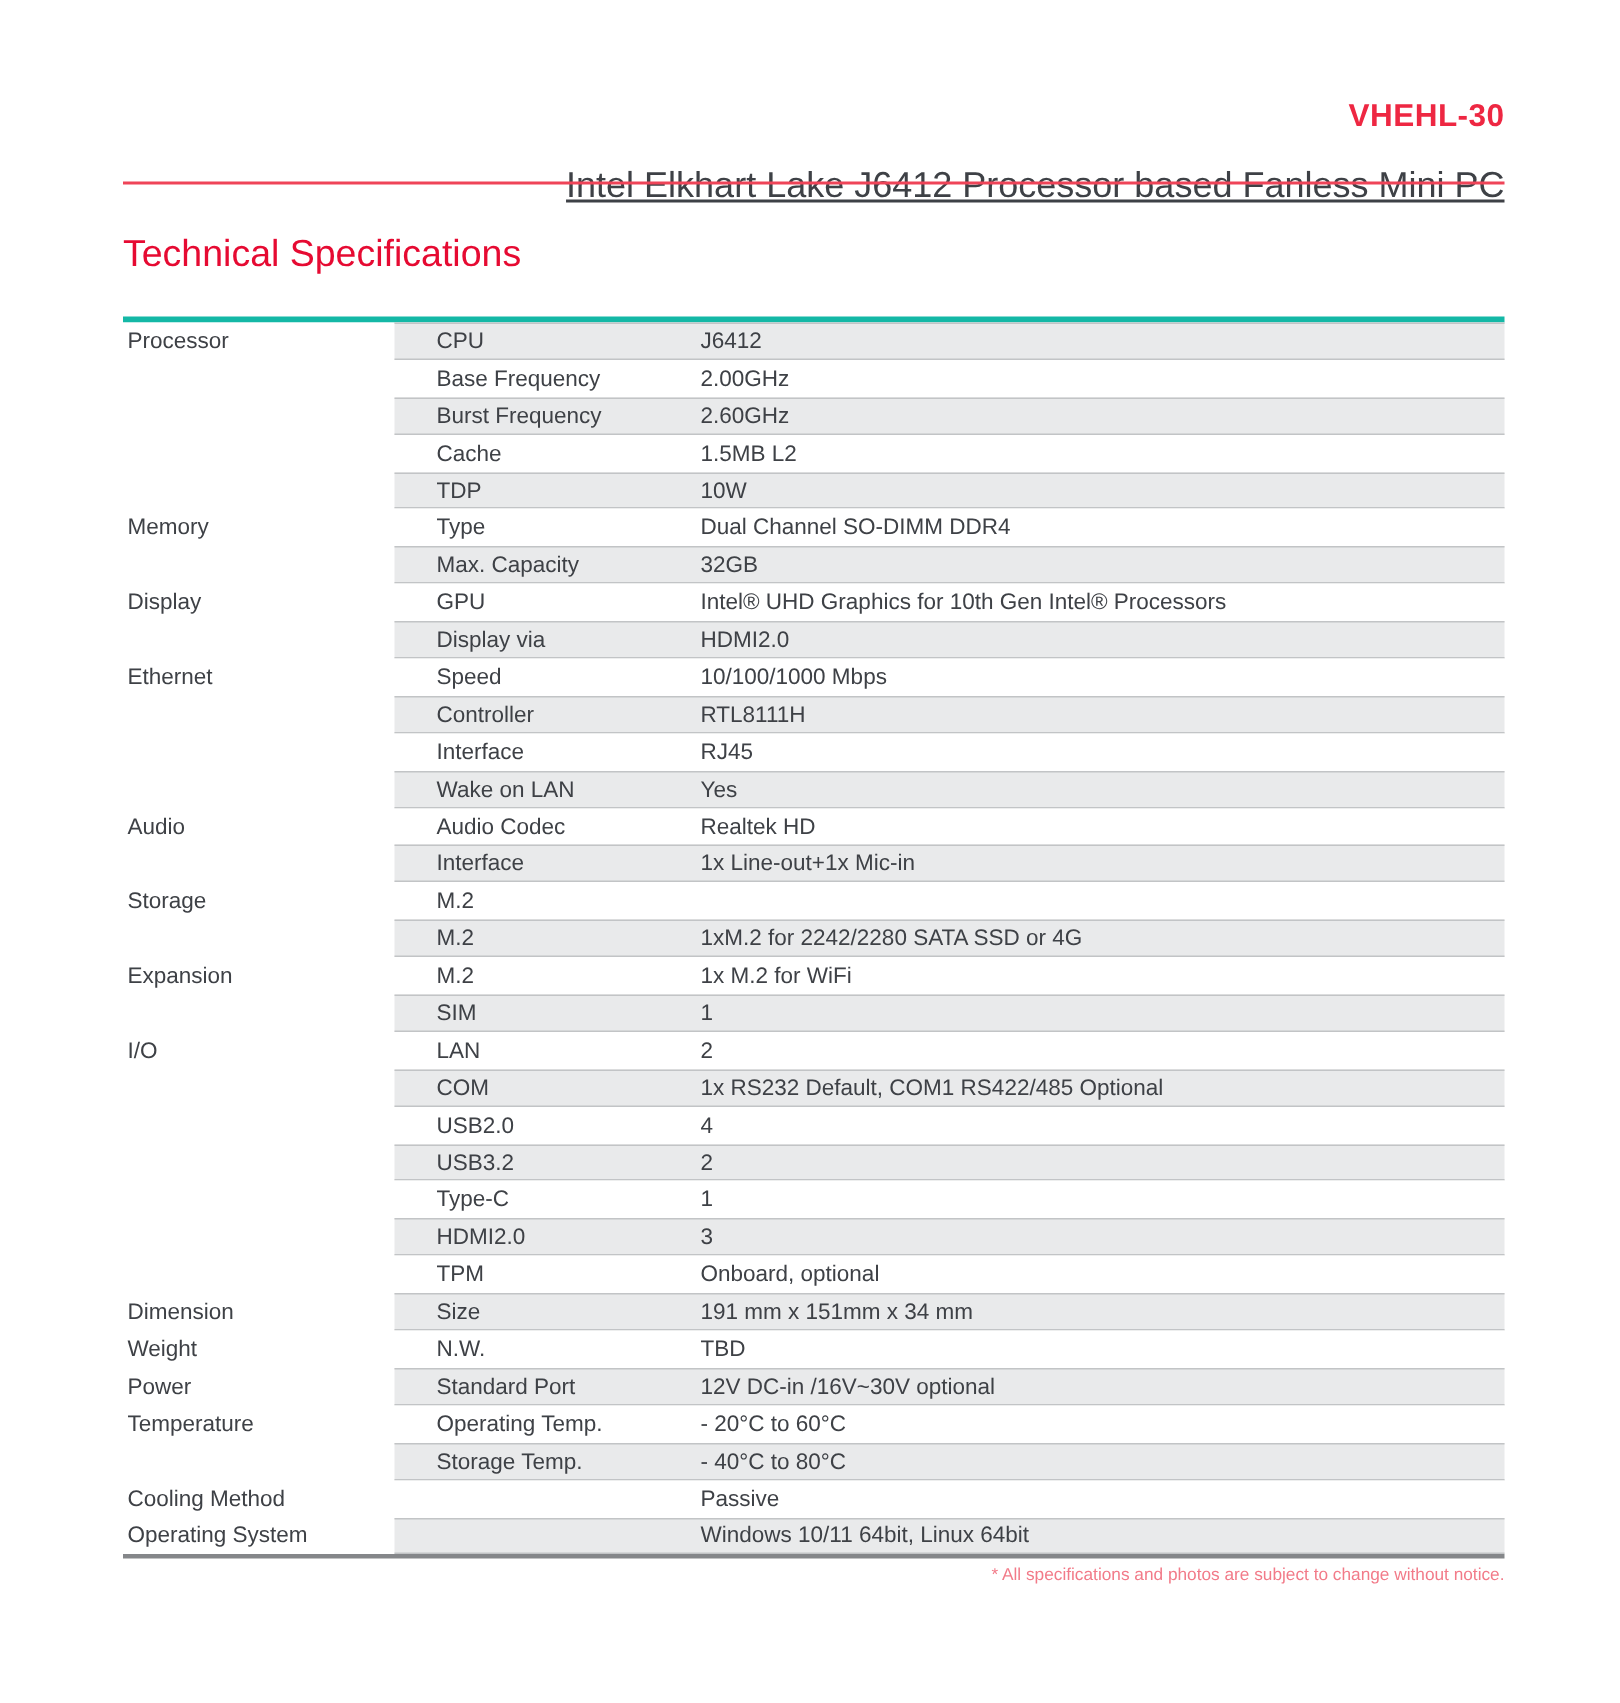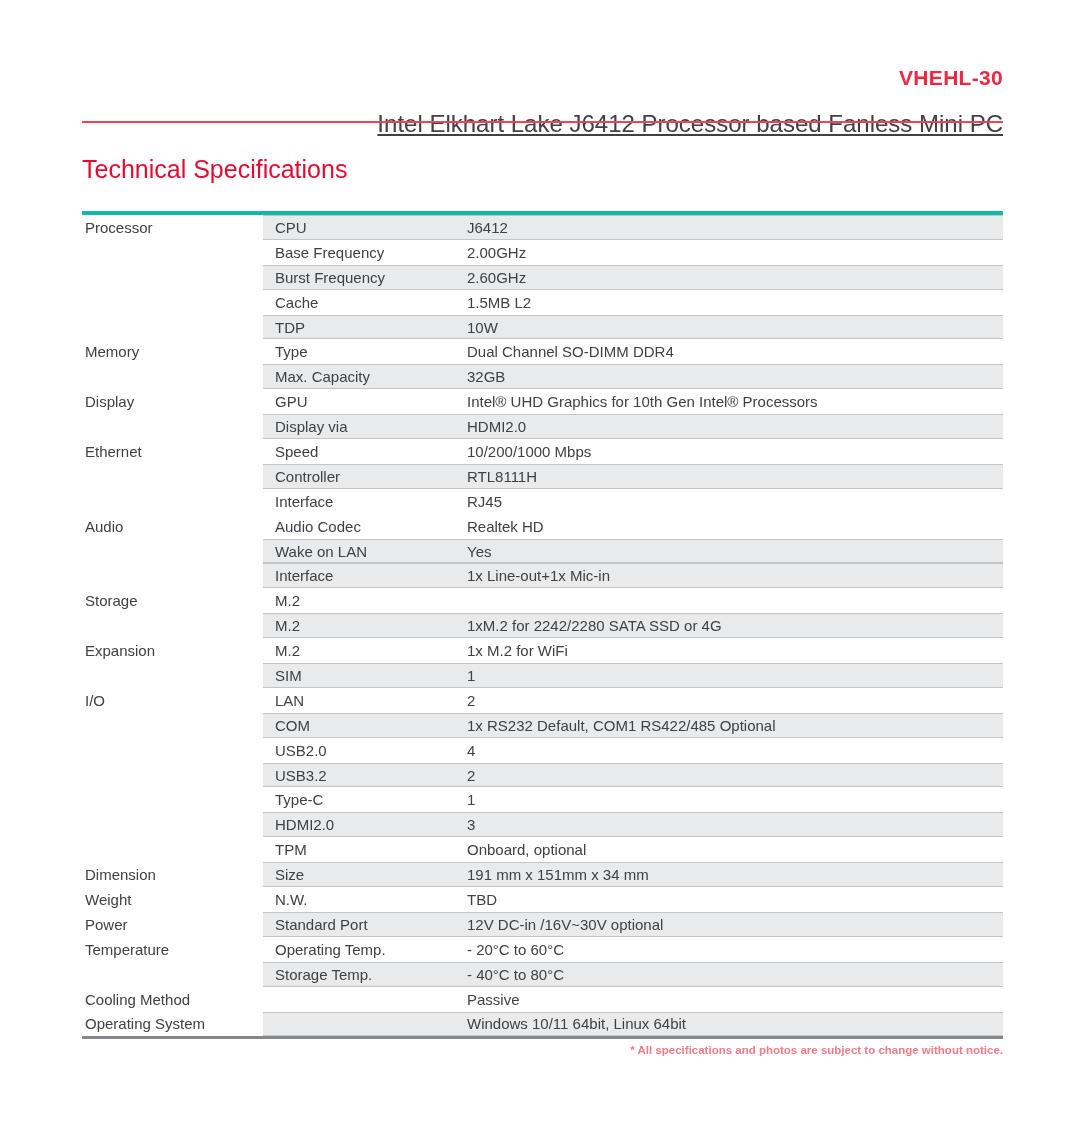--- a/index.html
+++ b/index.html
@@ -86,40 +86,39 @@
     background: #ffffff;
   }
   .band.shaded {
     background: #e9eaeb;
     border-top: 1px solid #c2c4c6;
     border-bottom: 1px solid #c2c4c6;
   }
   .sub {
     flex: 0 0 204px;
     box-sizing: border-box;
-    padding-left: 12px;
+    padding-left: 28px;
     display: flex;
     align-items: center;
     font-size: 15px;
     color: #3e4146;
   }
   .val {
     flex: 1;
     display: flex;
     align-items: center;
     font-size: 15px;
     color: #3e4146;
   }
   .footnote {
     position: absolute;
     top: 1044px;
     right: 0;
     font-size: 11.5px;
     color: #f27b89;
-    font-weight: bold;
   }
 </style>
 </head>
 <body>
 
 <div class="page">
   <div class="content">
 
     <div class="product-name">VHEHL-30</div>
 
@@ -190,54 +189,54 @@
           <div class="cat"></div>
           <div class="band shaded">
             <div class="sub">Display via</div>
             <div class="val">HDMI2.0</div>
           </div>
         </div>
         <div class="row">
           <div class="cat">Ethernet</div>
           <div class="band">
             <div class="sub">Speed</div>
-            <div class="val">10/200/1000 Mbps</div>
+            <div class="val">10/100/1000 Mbps</div>
           </div>
         </div>
         <div class="row">
           <div class="cat"></div>
           <div class="band shaded">
             <div class="sub">Controller</div>
             <div class="val">RTL8111H</div>
           </div>
         </div>
         <div class="row">
           <div class="cat"></div>
           <div class="band">
             <div class="sub">Interface</div>
             <div class="val">RJ45</div>
           </div>
         </div>
         <div class="row">
+          <div class="cat"></div>
+          <div class="band shaded">
+            <div class="sub">Wake on LAN</div>
+            <div class="val">Yes</div>
+          </div>
+        </div>
+        <div class="row">
           <div class="cat">Audio</div>
           <div class="band">
             <div class="sub">Audio Codec</div>
             <div class="val">Realtek HD</div>
           </div>
         </div>
         <div class="row">
           <div class="cat"></div>
           <div class="band shaded">
-            <div class="sub">Wake on LAN</div>
-            <div class="val">Yes</div>
-          </div>
-        </div>
-        <div class="row">
-          <div class="cat"></div>
-          <div class="band shaded">
             <div class="sub">Interface</div>
             <div class="val">1x Line-out+1x Mic-in</div>
           </div>
         </div>
         <div class="row">
           <div class="cat">Storage</div>
           <div class="band">
             <div class="sub">M.2</div>
           </div>
         </div>

